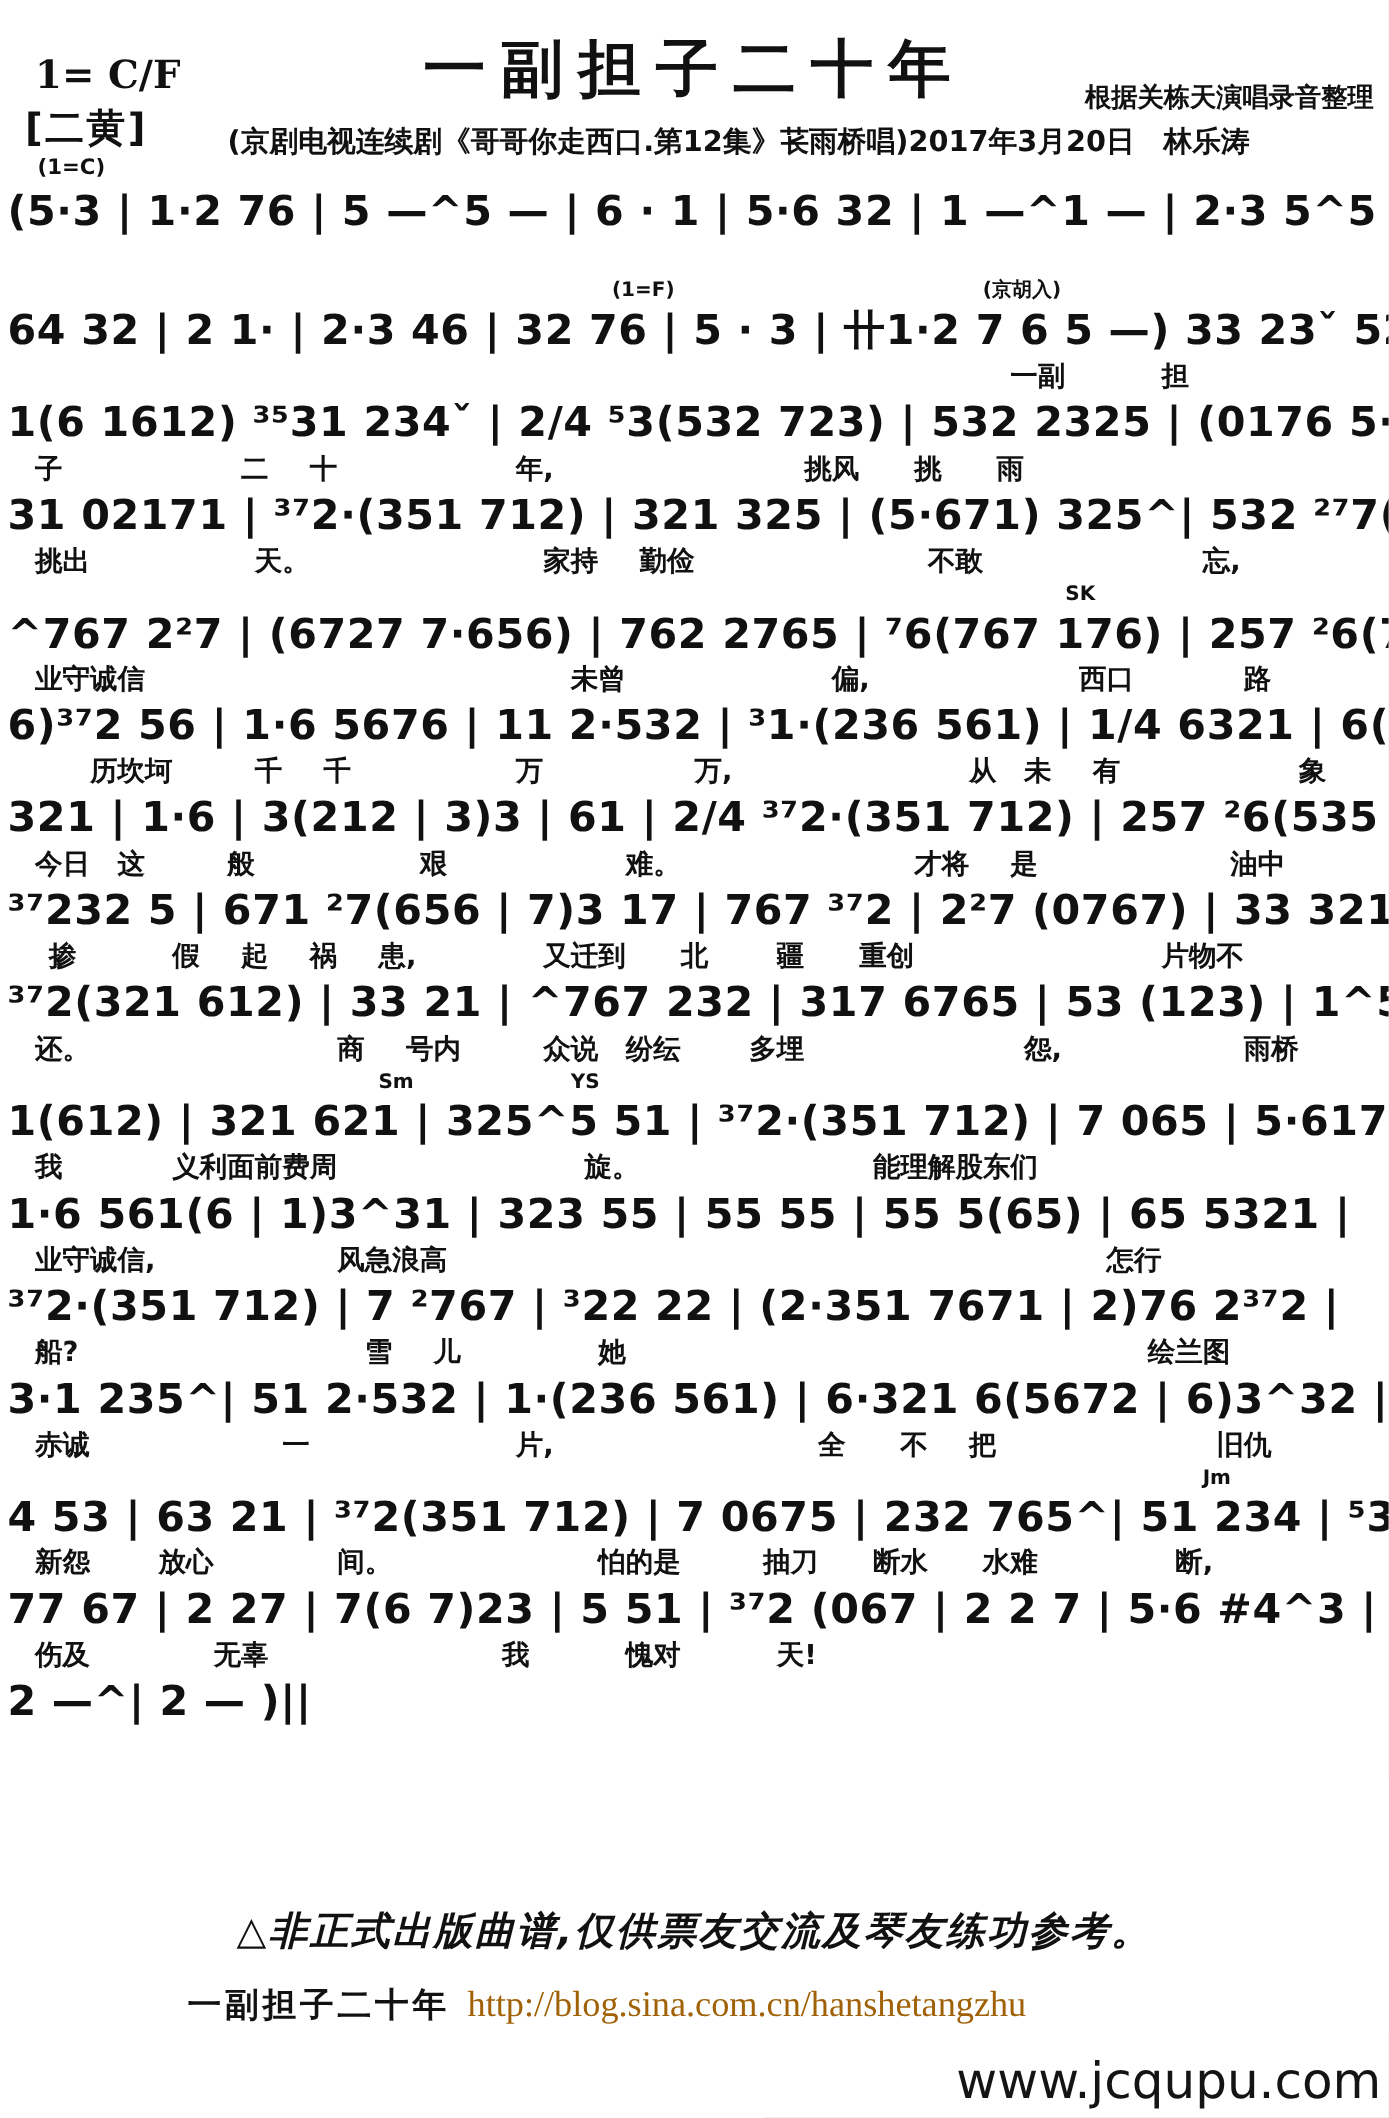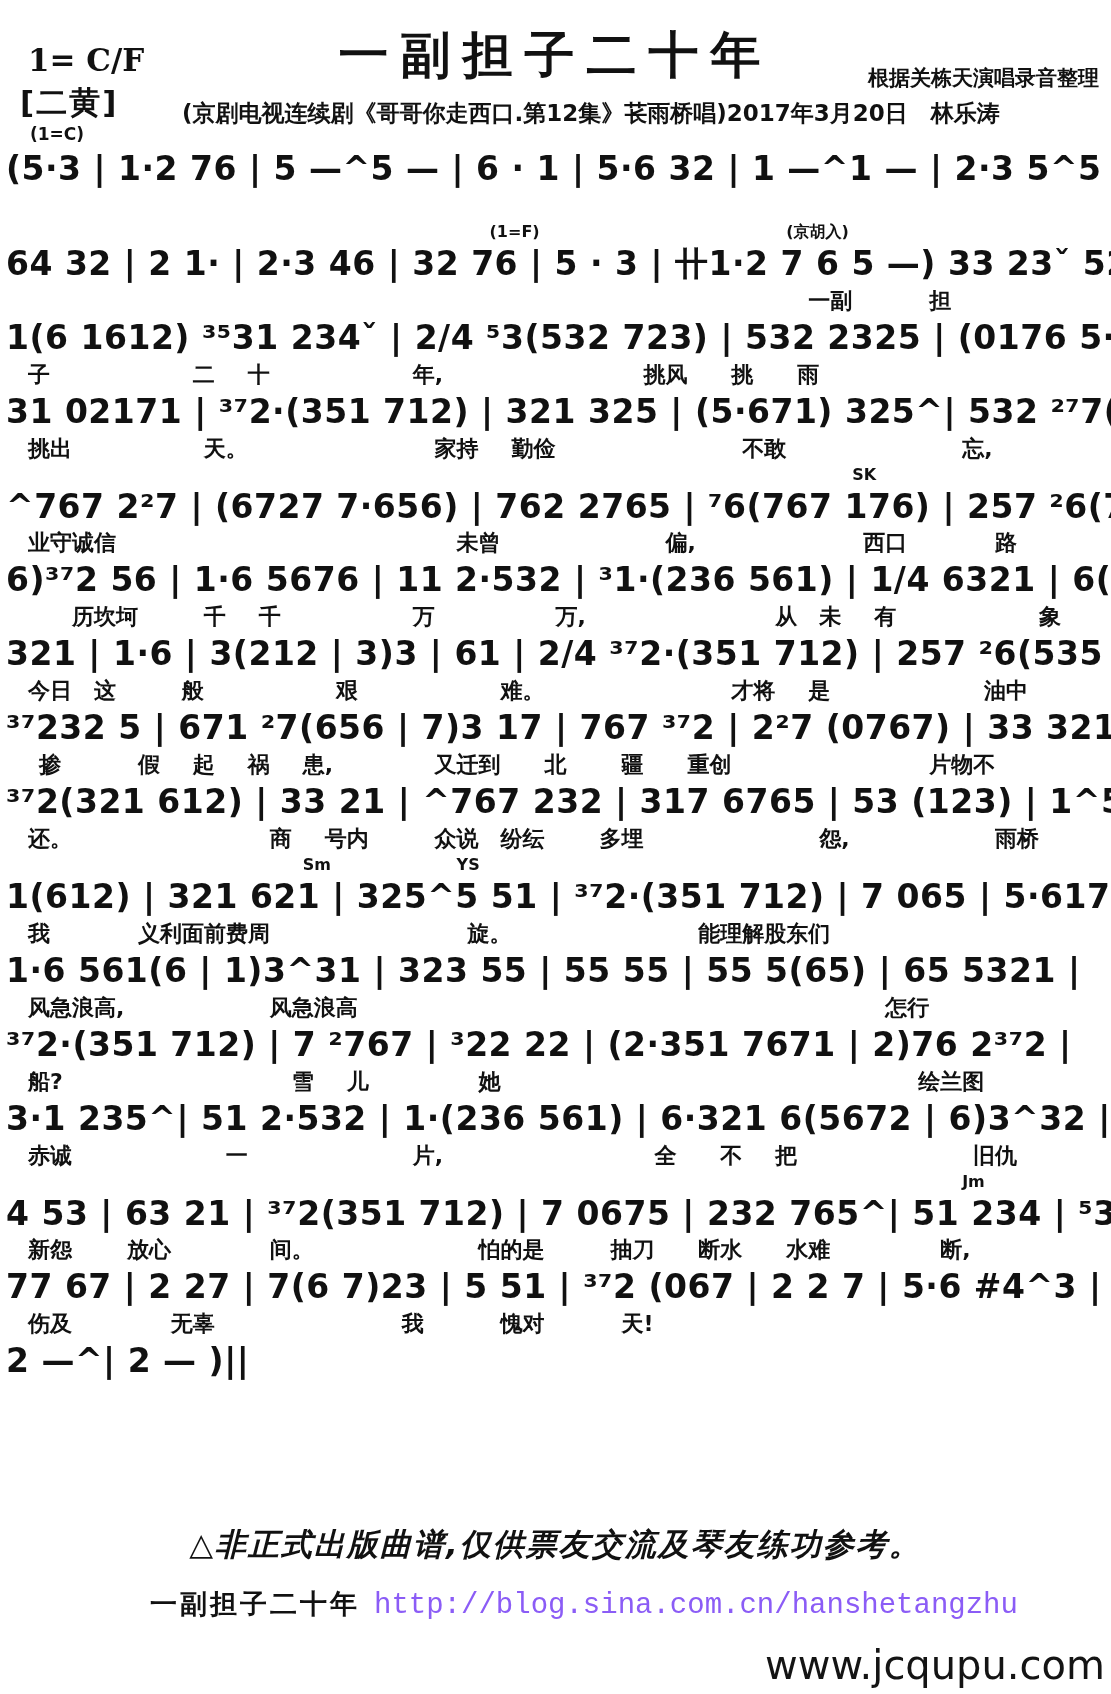--- a/index.html
+++ b/index.html
@@ -24,21 +24,21 @@
   .notation{font-size:33px;font-weight:bold;line-height:1.3;white-space:nowrap;
             letter-spacing:.5px;font-family:"DejaVu Sans",sans-serif;}
   .lyric-layer{position:relative;height:29px;}
   .lyric-layer span{position:absolute;top:0;font-size:22px;font-weight:bold;white-space:nowrap;}
   
   .footer{position:absolute;left:0;right:0;bottom:0;height:170px;}
   .note{position:absolute;left:50%;transform:translateX(-50%);top:0;font-size:31px;
         font-weight:bold;font-style:italic;white-space:nowrap;letter-spacing:2px;}
   .blogline{position:absolute;left:150px;top:62px;white-space:nowrap;}
   .blog-label{font-size:27px;font-weight:bold;letter-spacing:3px;}
-  .blog-url{font-size:29px;font-family:Liberation Mono, monospace;margin-left:14px;text-decoration:none;color:#8b5cf6;}
+  .blog-url{font-size:29px;font-family:Liberation Serif, serif;margin-left:14px;text-decoration:none;color:#a16207;}
   .watermark{position:absolute;right:6px;bottom:6px;font-size:40px;color:#141414;
              font-family:"DejaVu Sans",sans-serif;}
 </style>
 </head>
 <body>
 
 <div class="page">
 
   <div class="header">
     <div class="key">1= C/F</div>
@@ -165,21 +165,21 @@
         <div class="lyric-layer">
           <span style="left: 2%;">我</span>
           <span style="left: 12%;">义利面前费周</span>
           <span style="left: 42%;">旋。</span>
           <span style="left: 63%;">能理解股东们</span>
         </div>
       </div>
       <div class="system">
         <div class="notation">1·6 561(6 | 1)3^31 | 323 55 | 55 55 | 55 5(65) | 65 5321 |</div>
         <div class="lyric-layer">
-          <span style="left: 2%;">风急浪高,</span>
+          <span style="left: 2%;">业守诚信,</span>
           <span style="left: 24%;">风急浪高</span>
           <span style="left: 80%;">怎行</span>
         </div>
       </div>
       <div class="system">
         <div class="notation">³⁷2·(351 712) | 7 ²767 | ³22 22 | (2·351 7671 | 2)76 2³⁷2 |</div>
         <div class="lyric-layer">
           <span style="left: 2%;">船?</span>
           <span style="left: 26%;">雪</span>
           <span style="left: 31%;">儿</span>

